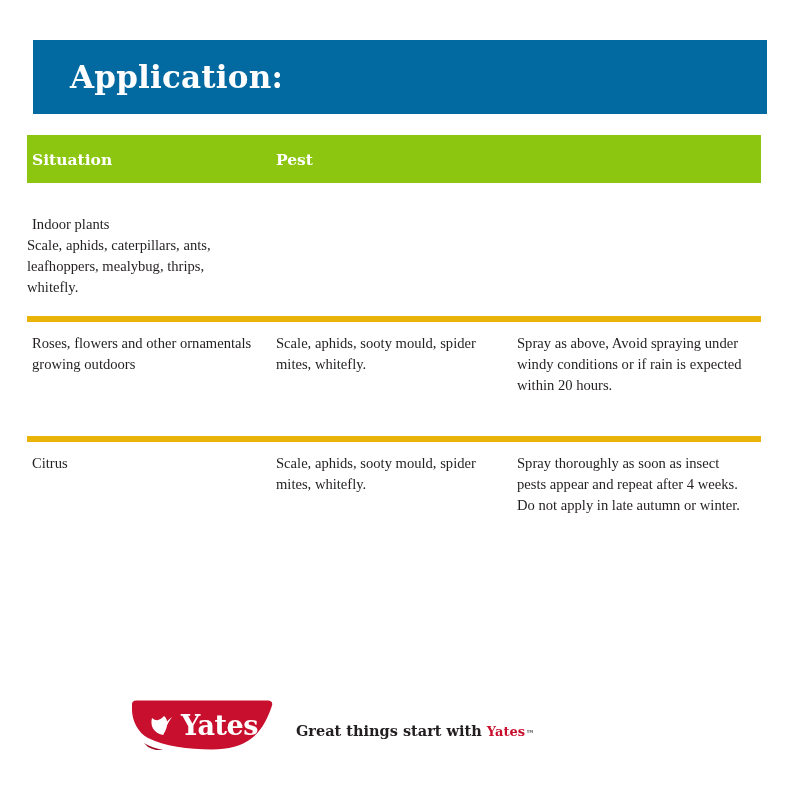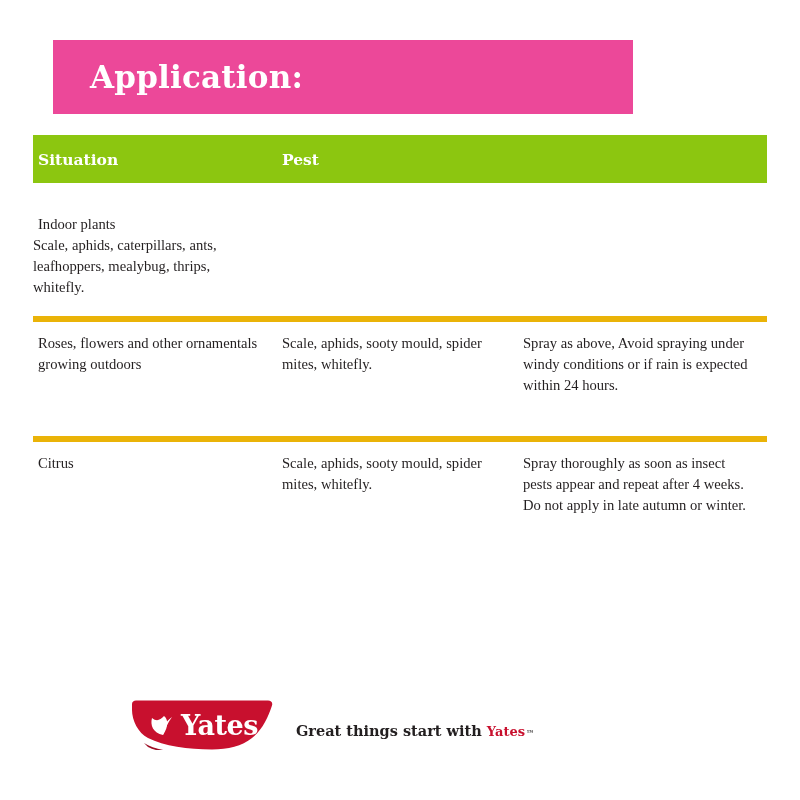--- a/index.html
+++ b/index.html
@@ -19,41 +19,40 @@
     width: 800px;
     height: 800px;
     box-sizing: border-box;
   }
 
   
   .banner {
     position: absolute;
     left: 33px;
     top: 40px;
-    width: 580px;
+    width: 734px;
     height: 74px;
-    background: #ec4899;
+    background: #0369a1;
     display: flex;
     align-items: center;
-    margin-left: 20px;
   }
   .banner-title {
     color: #ffffff;
     font-family: "DejaVu Serif", serif;
     font-weight: bold;
     font-size: 31px;
     letter-spacing: 0.2px;
     padding-left: 37px;
     line-height: 1;
   }
 
   
   .table {
     position: absolute;
-    left: 33px;
+    left: 27px;
     top: 135px;
     width: 734px;
   }
   .row {
     display: flex;
     box-sizing: border-box;
   }
   .head-row {
     background: #8cc610;
     height: 48px;
@@ -175,21 +174,21 @@
     <div class="row body-row first">
       <div class="cell c1">Indoor plants</div>
       <div class="cell c2">Scale, aphids, caterpillars, ants, leafhoppers, mealybug, thrips, whitefly.</div>
     </div>
 
     <div class="spacer-1"></div>
 
     <div class="row body-row">
       <div class="cell c1">Roses, flowers and other ornamentals growing outdoors</div>
       <div class="cell c2">Scale, aphids, sooty mould, spider mites, whitefly.</div>
-      <div class="cell c3">Spray as above, Avoid spraying under windy conditions or if rain is expected within 24 hours.</div>
+      <div class="cell c3">Spray as above, Avoid spraying under windy conditions or if rain is expected within 20 hours.</div>
     </div>
 
     <div class="spacer-2"></div>
 
     <div class="row body-row">
       <div class="cell c1">Citrus</div>
       <div class="cell c2">Scale, aphids, sooty mould, spider mites, whitefly.</div>
       <div class="cell c3">Spray thoroughly as soon as insect pests appear and repeat after 4 weeks. Do not apply in late autumn or winter.</div>
     </div>
 

